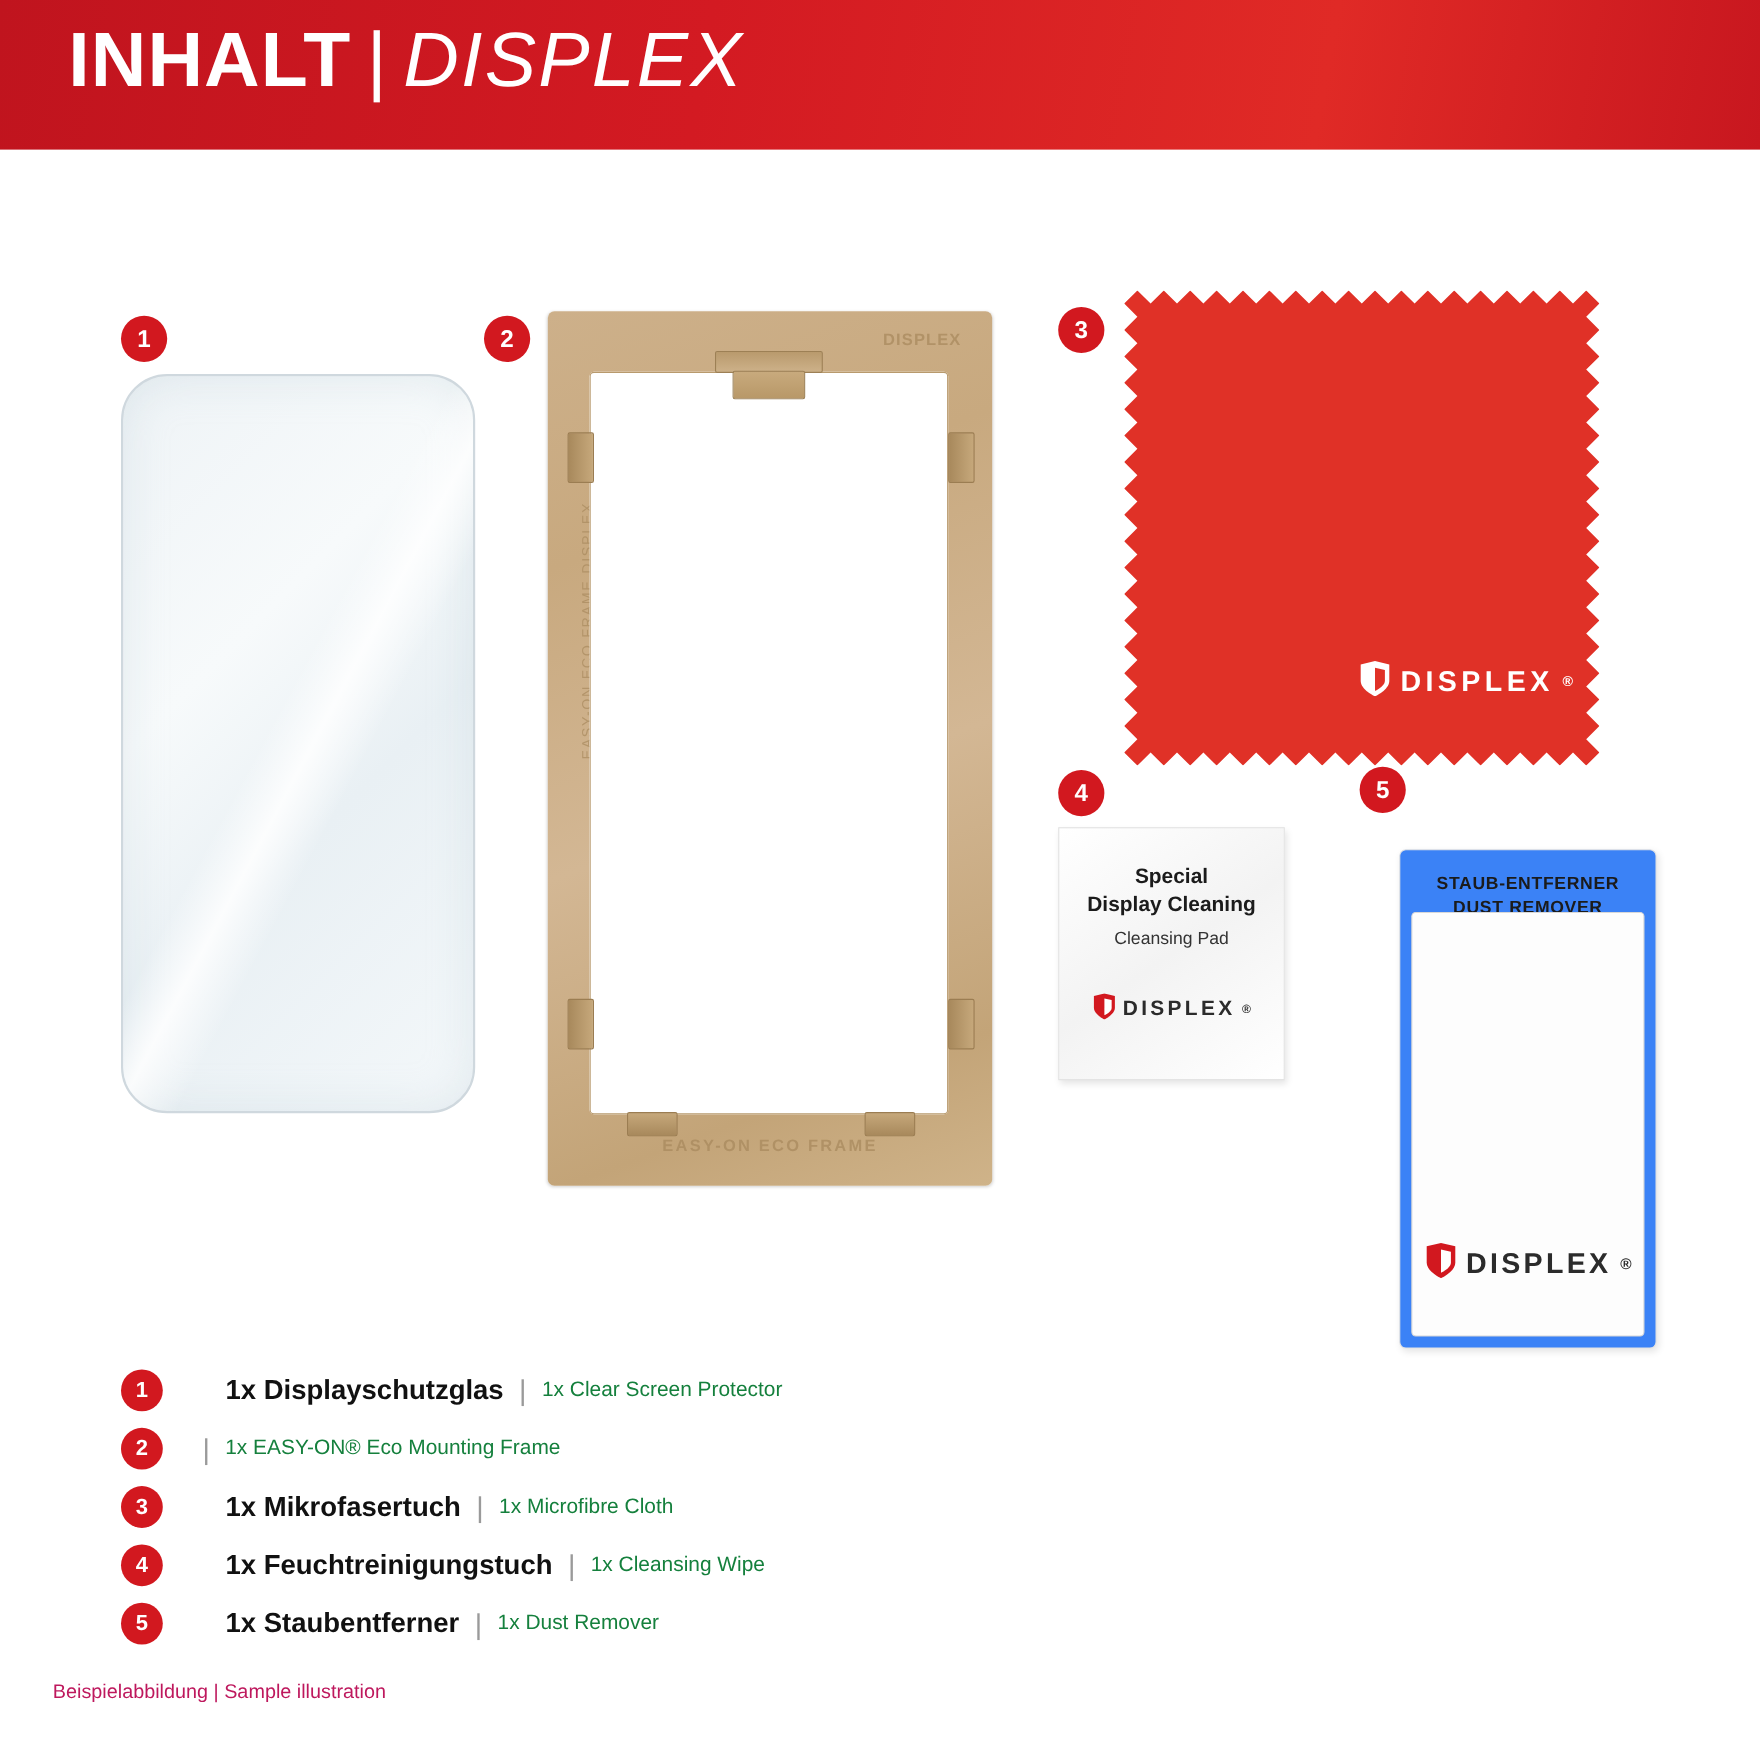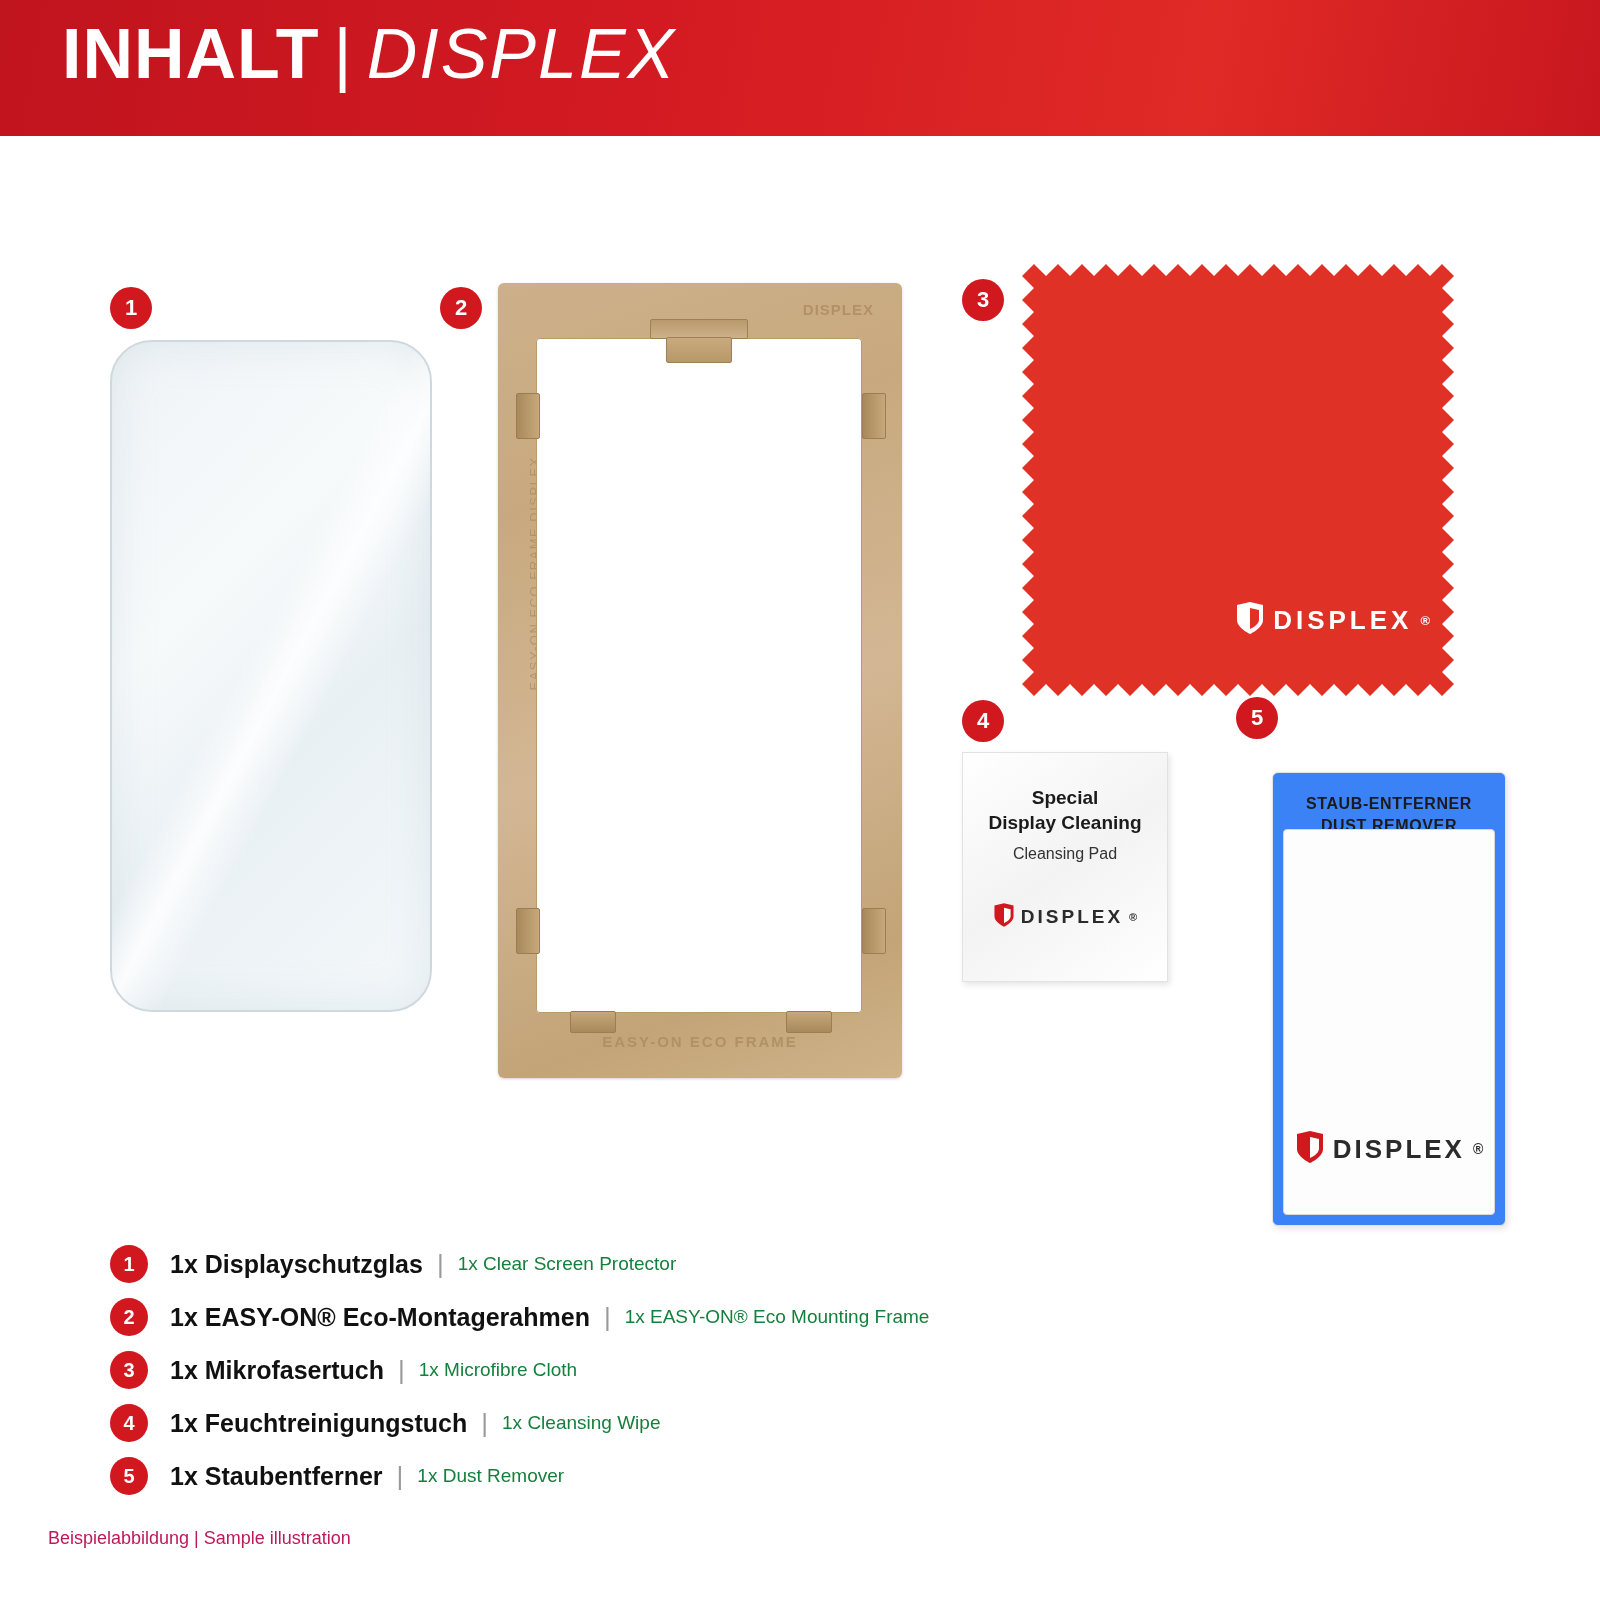--- a/index.html
+++ b/index.html
@@ -264,20 +264,21 @@
     font-size: 20px;
     font-weight: 700;
     display: flex; align-items: center; justify-content: center;
     margin-right: 22px;
   }
   .legend-de {
     font-size: 25px;
     font-weight: 700;
     color: #111111;
     white-space: nowrap;
+    margin-left: 35px;
   }
   .legend-sep {
     color: #9a9a9a;
     font-size: 26px;
     font-weight: 300;
     padding: 0 14px;
   }
   .legend-en {
     font-size: 19px;
     font-weight: 400;
@@ -383,21 +384,20 @@
 
   <div class="legend-row">
     <div class="legend-badge">1</div>
     <span class="legend-de">1x Displayschutzglas</span>
     <span class="legend-sep">|</span>
     <span class="legend-en">1x Clear Screen Protector</span>
   </div>
 
   <div class="legend-row">
     <div class="legend-badge">2</div>
-    <span class="legend-de">1x EASY-ON® Eco-Montagerahmen</span>
     <span class="legend-sep">|</span>
     <span class="legend-en">1x EASY-ON® Eco Mounting Frame</span>
   </div>
 
   <div class="legend-row">
     <div class="legend-badge">3</div>
     <span class="legend-de">1x Mikrofasertuch</span>
     <span class="legend-sep">|</span>
     <span class="legend-en">1x Microfibre Cloth</span>
   </div>

